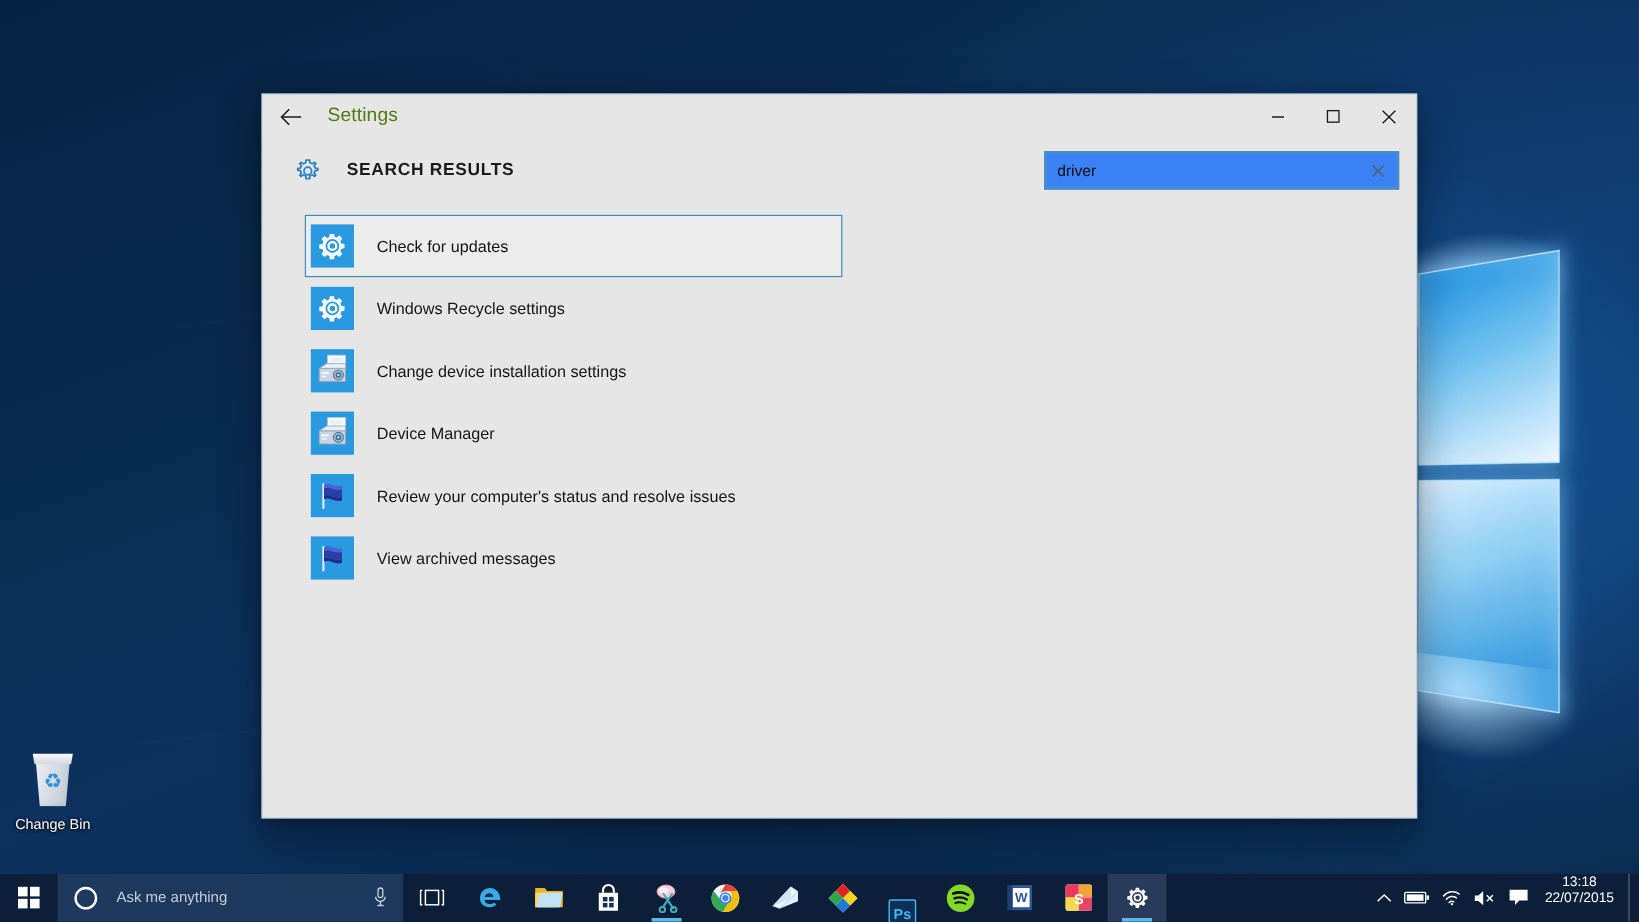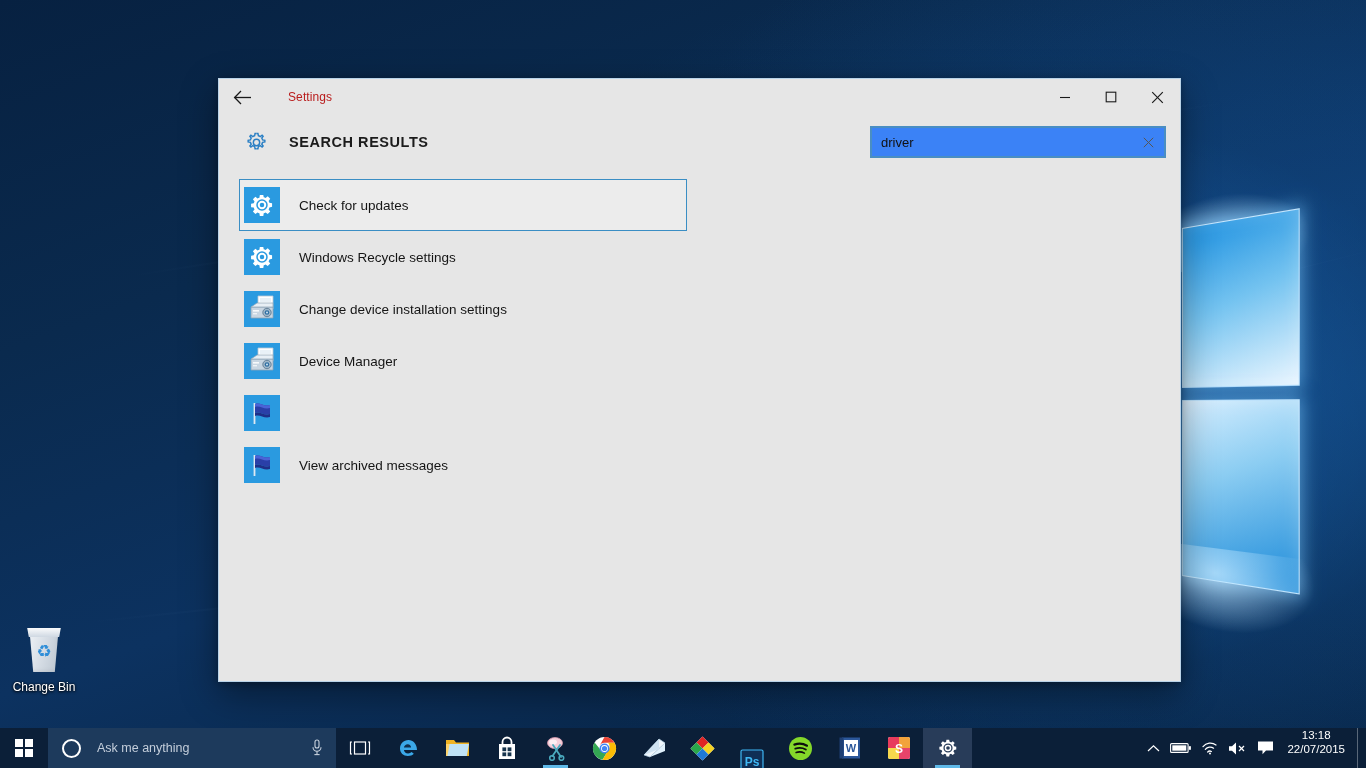--- a/index.html
+++ b/index.html
@@ -133,23 +133,23 @@
     align-items: center;
     background: #e6e6e6;
   }
   #back-button {
     width: 46px; height: 36px;
     display: flex; align-items: center; justify-content: center;
     cursor: default;
   }
   #back-button svg { display: block; }
   #window-title {
-    font-size: 12px;
-    color: #b91c1c;
-    margin-left: 23px;
+    font-size: 16px;
+    color: #4d7c0f;
+    margin-left: 8px;
     letter-spacing: 0.1px;
   }
   #title-spacer { flex: 1 1 auto; }
   .caption-btn {
     width: 46px; height: 36px;
     display: flex; align-items: center; justify-content: center;
     cursor: default;
   }
 
   
@@ -190,21 +190,21 @@
   #search-clear {
     width: 24px; height: 24px;
     display: flex; align-items: center; justify-content: center;
     cursor: default;
     flex: 0 0 24px;
   }
 
   
   #results-area {
     flex: 1 1 auto;
-    padding: 10px 0 0 20px;
+    padding: 10px 0 0 35px;
     overflow: hidden;
   }
   .result-item {
     display: flex;
     align-items: center;
     height: 52px;
     width: 448px;
     padding-left: 4px;
     cursor: default;
     border: 1px solid transparent;
@@ -492,20 +492,21 @@
           <div class="result-icon">
             <span class="ico-flag">
               <svg width="28" height="28" viewBox="0 0 28 28">
                 <line x1="6.5" y1="4" x2="6.5" y2="25" stroke="#dfe9f2" stroke-width="1.8"></line>
                 <path d="M7 5 C12 3 16 8 22 6 L22 15 C16 17 12 12 7 14 Z" fill="#2a3fa8"></path>
                 <path d="M7 5 C12 3 16 8 22 6 L22 9 C16 11 12 6 7 8 Z" fill="#4a63d6"></path>
                 <path d="M7 14 C12 12 16 17 22 15 L22 18 C16 20 12 15 7 17 Z" fill="#1f2f88"></path>
               </svg>
             </span>
           </div>
+          <div class="result-label">Review your computer's status and resolve issues</div>
         </div>
         <div class="result-item">
           <div class="result-icon">
             <span class="ico-flag">
               <svg width="28" height="28" viewBox="0 0 28 28">
                 <line x1="6.5" y1="4" x2="6.5" y2="25" stroke="#dfe9f2" stroke-width="1.8"></line>
                 <path d="M7 5 C12 3 16 8 22 6 L22 15 C16 17 12 12 7 14 Z" fill="#2a3fa8"></path>
                 <path d="M7 5 C12 3 16 8 22 6 L22 9 C16 11 12 6 7 8 Z" fill="#4a63d6"></path>
                 <path d="M7 14 C12 12 16 17 22 15 L22 18 C16 20 12 15 7 17 Z" fill="#1f2f88"></path>
               </svg>

